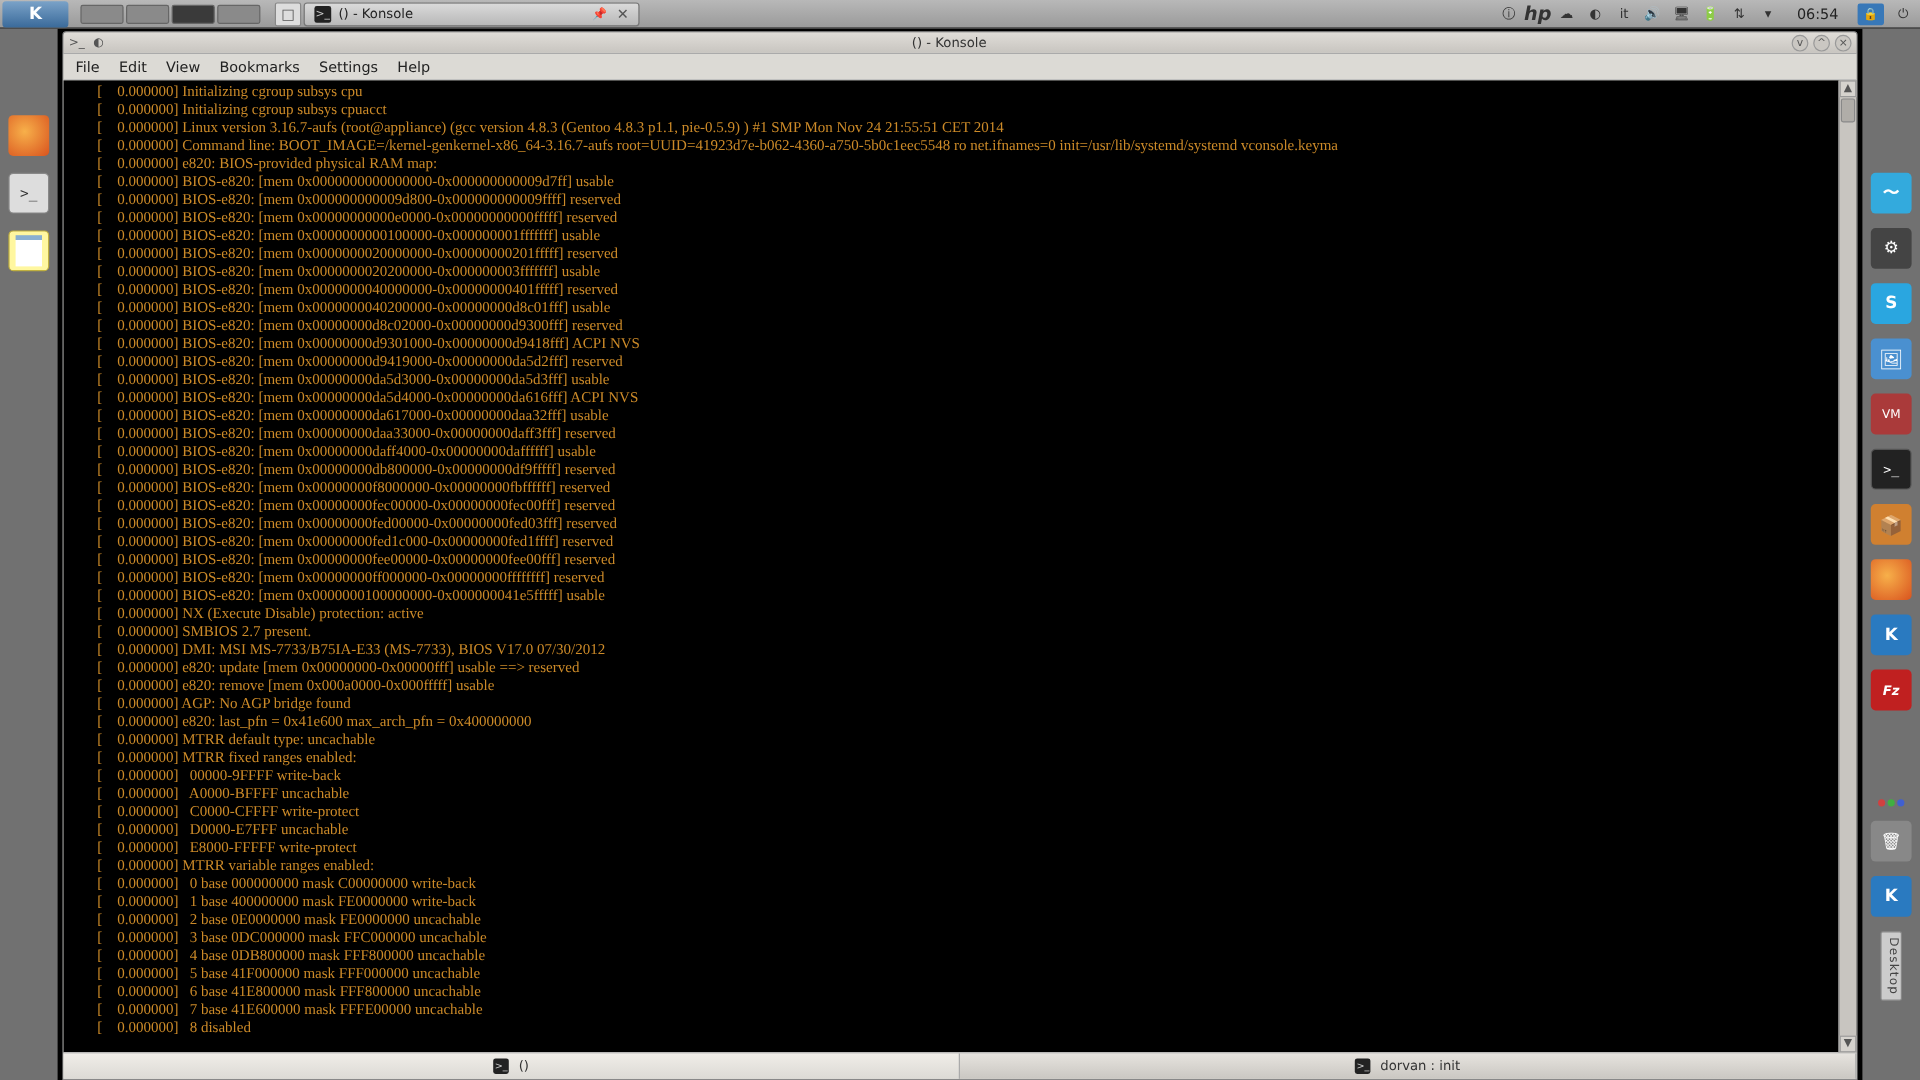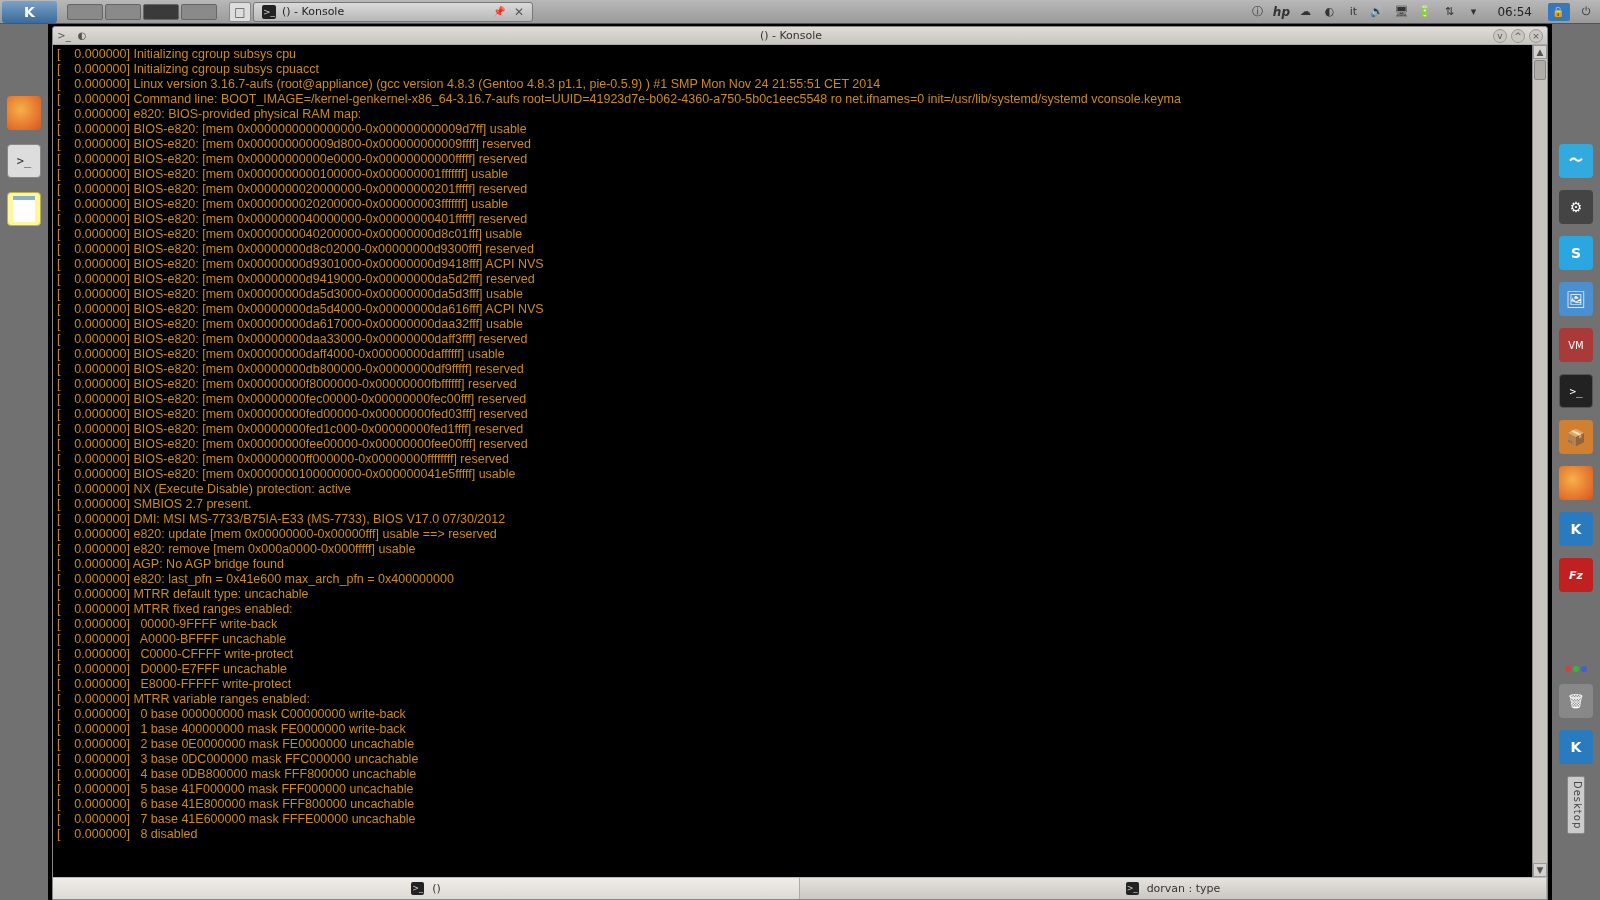--- a/index.html
+++ b/index.html
@@ -34,21 +34,21 @@
   height:20px; padding:0 8px; width:280px;
   background: linear-gradient(#dadada,#b8b8b8);
   border:1px solid #777; border-radius:3px;
   font-size:11px; color:#222;
 }
 .taskbtn .ticon{width:14px;height:14px;background:#222;border-radius:2px;display:flex;align-items:center;justify-content:center;color:#ccc;font-size:9px;}
 .taskbtn .pin{margin-left:auto;color:#555;font-size:10px;}
 .taskbtn .x{color:#555;font-size:12px;margin-left:2px;}
 .tray { margin-left:auto; display:flex; align-items:center; gap:8px; padding-right:6px; font-size:11px; color:#333;}
 .tray .ti{width:16px;height:16px;display:flex;align-items:center;justify-content:center;}
-.tray .hp{font-weight:bold;font-style:italic;font-size:12px;}
+.tray .hp{font-weight:bold;font-style:italic;font-size:16px;}
 .tray .clock{font-size:12px;color:#222;padding:0 8px;}
 .tray .lockbox{width:22px;height:18px;background:#3878b8;border-radius:2px;display:flex;align-items:center;justify-content:center;color:#fff;font-size:10px;}
 
 .ldock {
   position:absolute; left:0; top:24px; bottom:0; width:48px;
   background:#717171; display:flex; flex-direction:column; align-items:center;
   padding-top:72px; gap:14px;
 }
 .ldock .app{width:34px;height:34px;border-radius:4px;display:flex;align-items:center;justify-content:center;font-size:18px;}
 .ldock .ff{background:radial-gradient(circle at 40% 40%,#f7b04a,#d9531e);}
@@ -107,23 +107,24 @@
 .titlebar .t-c{flex:1;text-align:center;}
 .titlebar .t-r{display:flex;gap:4px;padding-right:4px;}
 .titlebar .t-r span{width:14px;height:14px;border-radius:7px;background:#cac7c2;border:1px solid #999;display:flex;align-items:center;justify-content:center;font-size:9px;color:#555;}
 .menubar{
   height:22px;display:flex;align-items:center;gap:16px;padding-left:10px;
   font-size:12px;color:#222;background:#dcdad5;border-bottom:1px solid #bbb;
 }
 .menubar span{cursor:default;}
 .termwrap{flex:1;display:flex;background:#000;}
 .term-out{
-  flex:1; color:#cc8a28; font-family:Liberation Sans, sans-serif;
+  flex:1; color:#cc8a28; font-family:Liberation Serif, serif;
   font-size:12.5px; line-height:15px; white-space:pre; padding:2px 4px;
   overflow:hidden;
+  margin-left:24px;
 }
 .scroll{width:15px;background:#c8c5c0;border-left:1px solid #888;position:relative;}
 .scroll .up,.scroll .dn{position:absolute;left:0;right:0;height:14px;background:#d6d3ce;border:1px solid #999;display:flex;align-items:center;justify-content:center;font-size:9px;color:#555;}
 .scroll .up{top:0;} .scroll .dn{bottom:0;}
 .scroll .thumb{position:absolute;left:1px;right:1px;top:15px;height:20px;background:#b0ada8;border:1px solid #888;border-radius:2px;}
 .tabbar{
   height:22px;background:#dcdad5;border-top:1px solid #bbb;
   display:flex;align-items:stretch;font-size:11px;color:#333;
 }
 .tabbar .tab{
@@ -203,20 +204,28 @@
     <div class="t-l">
       <span>&gt;_</span>
       <span>◐</span>
     </div>
     <div class="t-c">() - Konsole</div>
     <div class="t-r">
       <span>v</span>
       <span>^</span>
       <span>×</span>
     </div>
+  </div>
+  <div class="menubar">
+    <span>File</span>
+    <span>Edit</span>
+    <span>View</span>
+    <span>Bookmarks</span>
+    <span>Settings</span>
+    <span>Help</span>
   </div>
   <div class="termwrap">
     <div class="term-out" id="term-out">[    0.000000] Initializing cgroup subsys cpu
 [    0.000000] Initializing cgroup subsys cpuacct
 [    0.000000] Linux version 3.16.7-aufs (root@appliance) (gcc version 4.8.3 (Gentoo 4.8.3 p1.1, pie-0.5.9) ) #1 SMP Mon Nov 24 21:55:51 CET 2014
 [    0.000000] Command line: BOOT_IMAGE=/kernel-genkernel-x86_64-3.16.7-aufs root=UUID=41923d7e-b062-4360-a750-5b0c1eec5548 ro net.ifnames=0 init=/usr/lib/systemd/systemd vconsole.keyma
 [    0.000000] e820: BIOS-provided physical RAM map:
 [    0.000000] BIOS-e820: [mem 0x0000000000000000-0x000000000009d7ff] usable
 [    0.000000] BIOS-e820: [mem 0x000000000009d800-0x000000000009ffff] reserved
 [    0.000000] BIOS-e820: [mem 0x00000000000e0000-0x00000000000fffff] reserved
@@ -271,16 +280,16 @@
       <div class="dn">▼</div>
     </div>
   </div>
   <div class="tabbar">
     <div class="tab active">
       <span class="ticon">&gt;_</span>
       <span>()</span>
     </div>
     <div class="tab">
       <span class="ticon">&gt;_</span>
-      <span>dorvan : type</span>
+      <span>dorvan : init</span>
     </div>
   </div>
 </div>
 
 </body></html>

